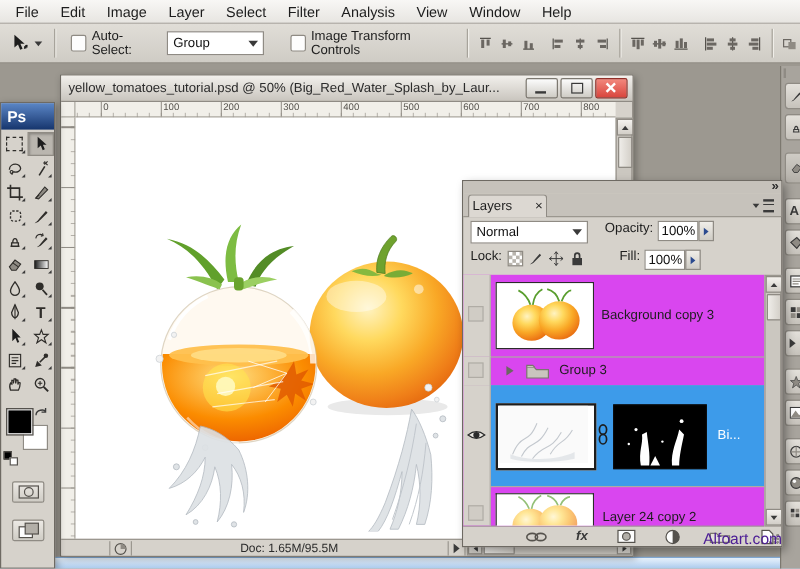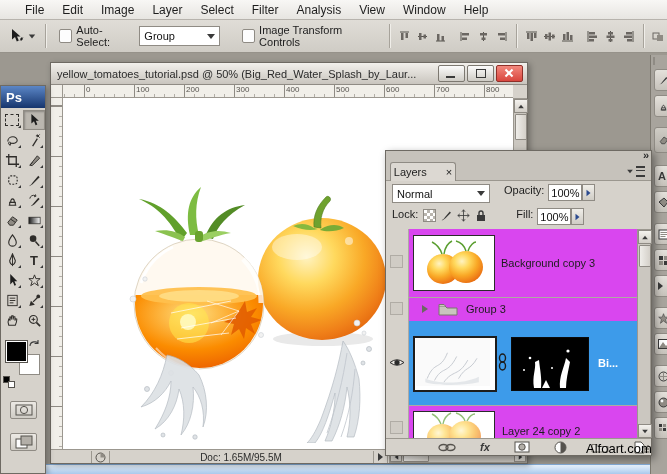--- a/index.html
+++ b/index.html
@@ -2,21 +2,21 @@
 <html><head>
 <meta charset="utf-8">
 <style>
   html,body{margin:0;padding:0}
   #screen{position:relative;width:667px;height:474px;overflow:hidden;
     font-family:"Liberation Sans","DejaVu Sans",sans-serif;background:#9c9890;
     -webkit-font-smoothing:antialiased}
   .abs{position:absolute}
   
   #menubar{left:0;top:0;width:667px;height:20px;background:linear-gradient(#f8f7f5,#e7e5e1);
-    border-bottom:1px solid #b7b3ad;display:flex;align-items:center;padding-left:16px;box-sizing:border-box}
+    border-bottom:1px solid #b7b3ad;display:flex;align-items:center;padding-left:4px;box-sizing:border-box}
   .menu-item{font-size:12px;color:#1d1d1d;padding:2px 9px;cursor:default}
   
   #optionsbar{left:0;top:20px;width:667px;height:33px;background:linear-gradient(#e0ddd7,#cfccc5);
     border-bottom:1px solid #96928a;display:flex;align-items:center;box-sizing:border-box;overflow:hidden}
   .vsep{width:1px;height:24px;background:#a7a39b;box-shadow:1px 0 0 #f0eee9;margin:0 5px}
   .opt-label{font-size:11px;color:#1d1d1d;margin:0 4px}
   .cb{width:12px;height:12px;background:#fdfdfd;border:1px solid #8f8b84;border-radius:2px;margin-left:8px}
   .selbox{width:74px;height:18px;background:#fff;border:1px solid #8f8b84;display:flex;align-items:center;
     justify-content:space-between;padding:0 4px;font-size:11px;color:#111;margin-left:2px}
   .tri-d{width:0;height:0;border-left:4px solid transparent;border-right:4px solid transparent;border-top:5px solid #3a3a3a}
@@ -112,21 +112,21 @@
                radial-gradient(circle at 8px 2px,#8f8b84 1px,transparent 1.2px),
                radial-gradient(circle at 5px 8px,#8f8b84 1px,transparent 1.2px),
                radial-gradient(circle at 8px 5px,#8f8b84 1px,transparent 1.2px),
                radial-gradient(circle at 8px 8px,#8f8b84 1px,transparent 1.2px)}
   
   #dock{left:650px;top:55px;width:17px;height:419px;background:#a8a49d;border-left:1px solid #7c786f;box-sizing:border-box;z-index:20}
   .dockbtn{position:absolute;left:3px;width:24px;height:22px;background:linear-gradient(#e4e1db,#c6c2bb);
     border:1px solid #8f8b84;border-radius:3px 0 0 3px;display:flex;align-items:center;padding-left:3px;box-sizing:border-box}
   
   #taskstrip{left:0;top:464px;width:667px;height:10px;background:linear-gradient(#e9f3fd,#a9c9ec);border-top:1px solid #83abd6;box-sizing:border-box;z-index:4}
-  #watermark{left:586px;top:441px;z-index:50;font-size:13px;color:#000000;letter-spacing:0}
+  #watermark{left:586px;top:441px;z-index:50;font-size:13px;color:#4c1d95;letter-spacing:0}
 </style>
 </head>
 <body>
 
 <svg width="0" height="0" style="position:absolute">
   <defs>
     <radialGradient id="tomG" cx="38%" cy="32%" r="78%">
       <stop offset="0%" stop-color="#fff3c2"></stop>
         <stop offset="28%" stop-color="#ffd95e"></stop>
       <stop offset="58%" stop-color="#f9a826"></stop>
@@ -662,21 +662,21 @@
                 <path d="M22,50 C20,38 24,32 23,24 L27,22 C28,32 30,40 29,50 Z"></path>
                 <path d="M48,50 C47,38 52,30 54,20 L58,24 C56,34 54,42 54,50 Z"></path>
                 <path d="M30,50 L34,42 L38,50 Z"></path>
                 <circle cx="18" cy="20" r="1.3"></circle>
                 <circle cx="56" cy="13" r="1.6"></circle>
                 <circle cx="40" cy="30" r="1"></circle>
                 <circle cx="12" cy="32" r="1"></circle>
               </g>
             </svg>
         </div>
-        <span class="lname" style="left:212px;top:36px;color:#fff;font-weight:bold">Bi...</span>
+        <span class="lname" style="left:212px;top:36px;color:#fff;font-weight:normal">Bi...</span>
       </div>
 
       <div class="lrow" style="top:176px;height:34px;border-bottom:none">
         <div class="viswell">
             <span class="visbox" style="top:16px"></span>
           </div>
         <div class="thumb" style="left:27px;top:6px;width:80px;height:28px;border-bottom:none">
           <svg width="80" height="28" viewBox="0 0 80 28">
               <rect width="80" height="28" fill="#fff"></rect>
               <g opacity=".65">

